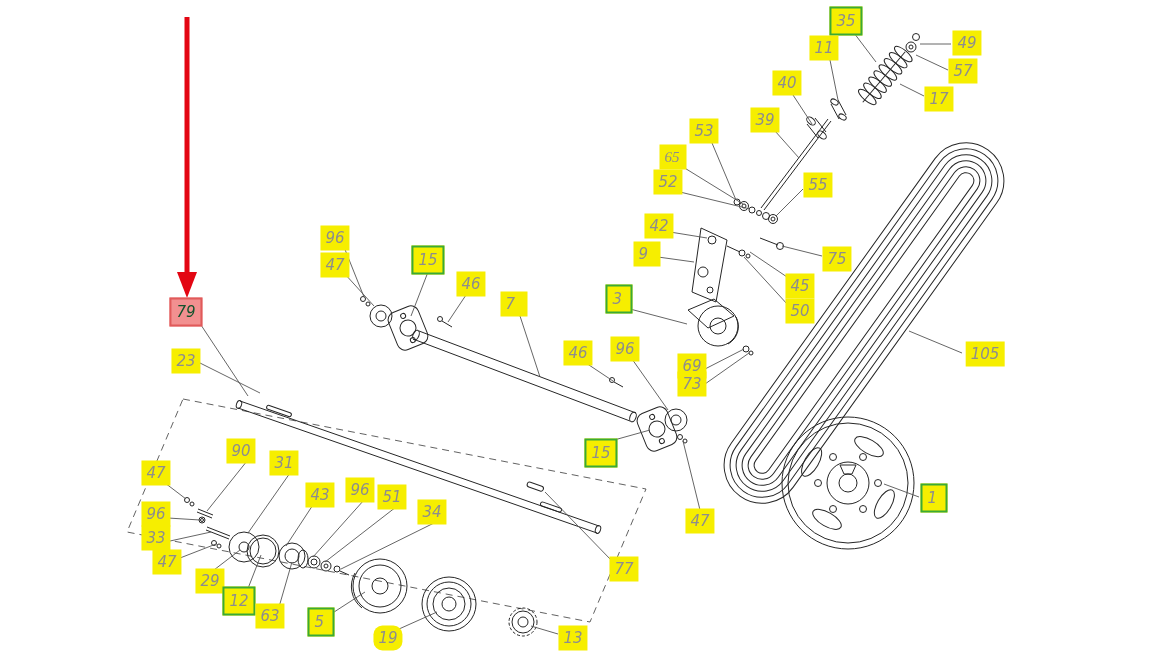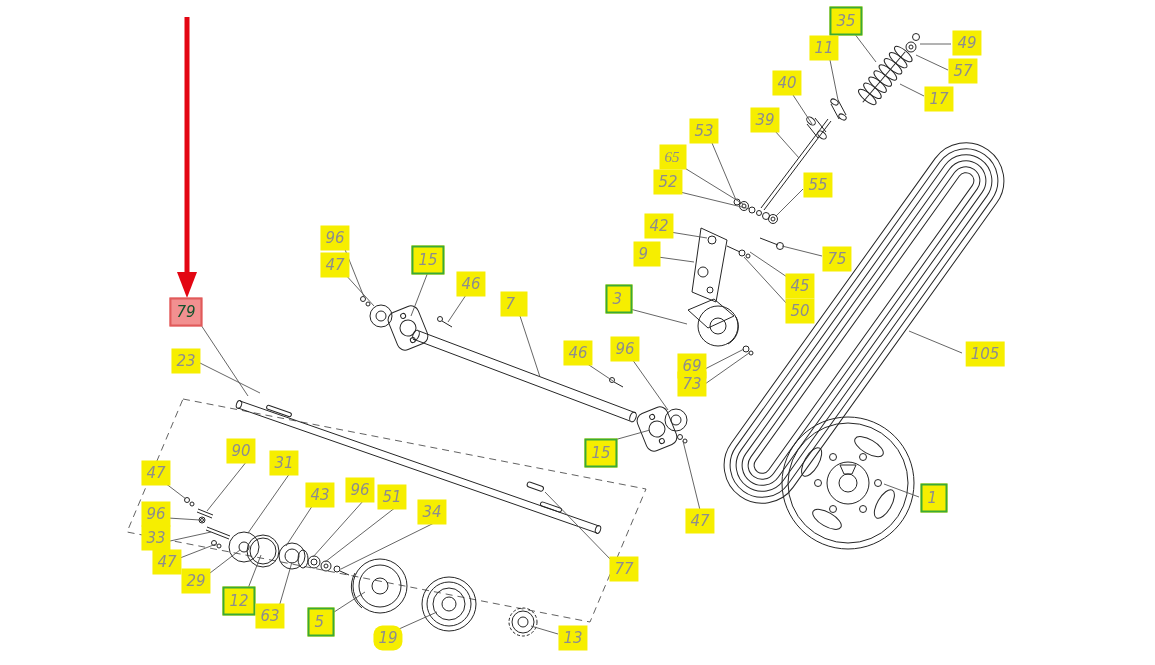--- a/index.html
+++ b/index.html
@@ -317,21 +317,21 @@
       <div class="part-label yellow" style="left: 241px; top: 451px;">90</div>
       <div class="part-label yellow" style="left: 284px; top: 463px;">31</div>
       <div class="part-label yellow" style="left: 320px; top: 495px;">43</div>
       <div class="part-label yellow" style="left: 360px; top: 490px;">96</div>
       <div class="part-label yellow" style="left: 392px; top: 497px;">51</div>
       <div class="part-label yellow" style="left: 432px; top: 512px;">34</div>
       <div class="part-label yellow" style="left: 156px; top: 473px;">47</div>
       <div class="part-label yellow" style="left: 156px; top: 514px;">96</div>
       <div class="part-label yellow" style="left: 156px; top: 538px;">33</div>
       <div class="part-label yellow" style="left: 167px; top: 562px;">47</div>
-      <div class="part-label yellow" style="left: 196px; top: 581px;">29</div>
+      <div class="part-label yellow" style="left: 210px; top: 581px;">29</div>
       <div class="part-label green" style="left: 239px; top: 601px;">12</div>
       <div class="part-label yellow" style="left: 270px; top: 616px;">63</div>
       <div class="part-label green" style="left: 321px; top: 622px;">5</div>
       <div class="part-label yellow" style="left: 388px; top: 638px; border-radius: 9px;">19</div>
       <div class="part-label yellow" style="left: 573px; top: 638px;">13</div>
       <div class="part-label yellow" style="left: 624px; top: 569px;">77</div>
     </div>
 </div>
 
 </body></html>

